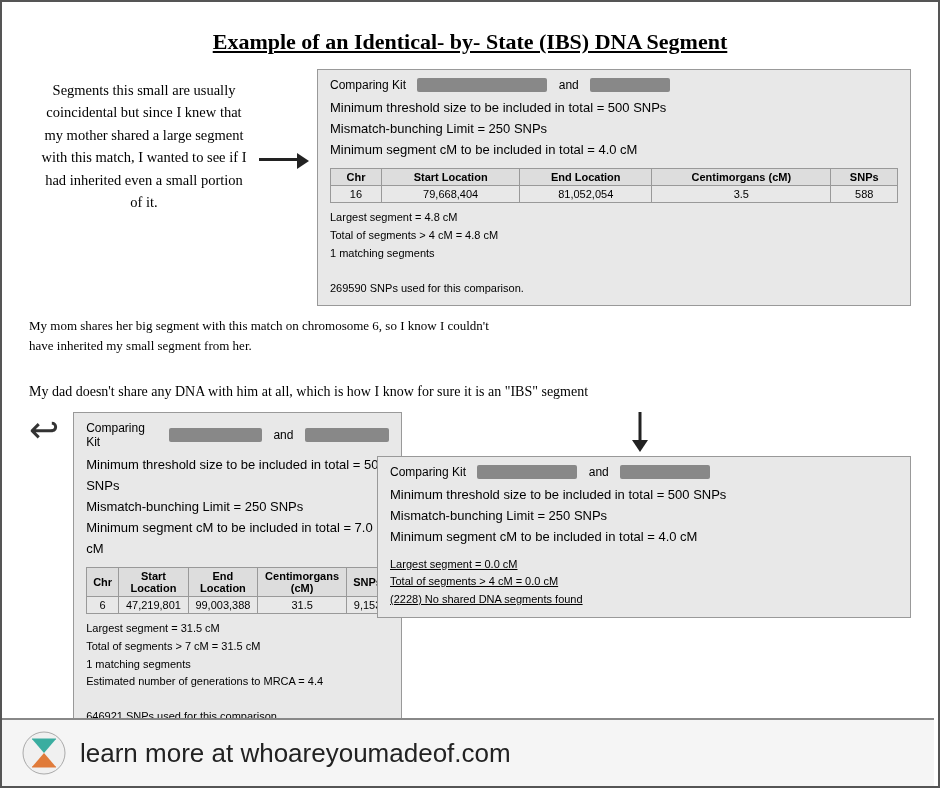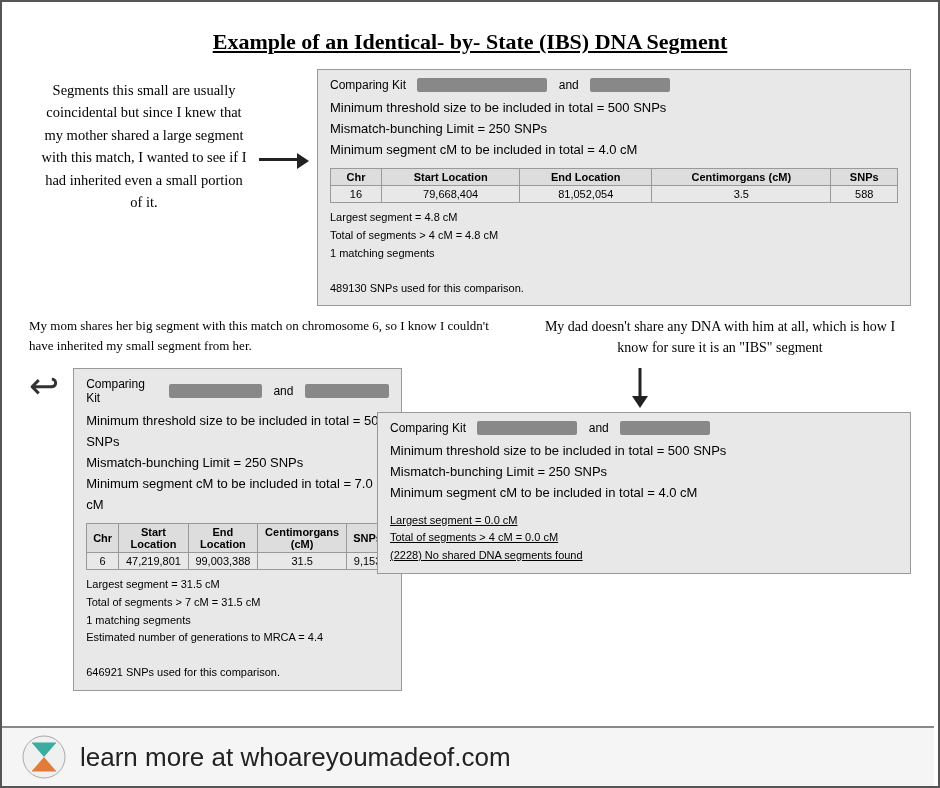--- a/index.html
+++ b/index.html
@@ -109,21 +109,21 @@
     }
 
     .summary-text {
       font-size: 11px;
       line-height: 1.6;
     }
 
     
     .middle-section {
       display: flex;
-      flex-direction: row;
+      flex-direction: column;
       align-items: flex-start;
       gap: 20px;
       margin-top: 6px;
     }
 
     .mid-left {
       width: 480px;
     }
 
     .mid-right {
@@ -178,21 +178,21 @@
     .footer {
       position: absolute;
       bottom: 0;
       left: 0;
       right: 4px;
       background: #f5f5f5;
       border-top: 2px solid #888;
       display: flex;
       align-items: center;
       padding: 8px 20px;
-      height: 60px;
+      height: 68px;
     }
 
     .footer-icon {
       width: 44px;
       height: 44px;
       margin-right: 14px;
       flex-shrink: 0;
     }
 
     .footer-text {
@@ -278,21 +278,21 @@
             <td>3.5</td>
             <td>588</td>
           </tr>
         </tbody>
       </table>
       <div class="summary-text">
         <div>Largest segment = 4.8 cM</div>
         <div>Total of segments &gt; 4 cM = 4.8 cM</div>
         <div>1 matching segments</div>
         <br>
-        <div>489130 SNPs used for this comparison.</div>
+        <div>269590 SNPs used for this comparison.</div>
       </div>
     </div>
   </div>
 
   <div class="middle-section">
     <div class="mid-left">
       <div class="mid-left-desc">My mom shares her big segment with this match on chromosome 6, so I know I couldn't have inherited my small segment from her.</div>
     </div>
     <div class="mid-right">
       <div class="mid-right-desc">My dad doesn't share any DNA with him at all, which is how I know for sure it is an "IBS" segment</div>

